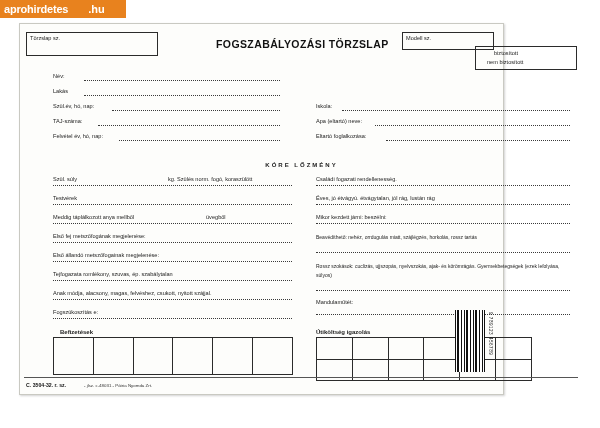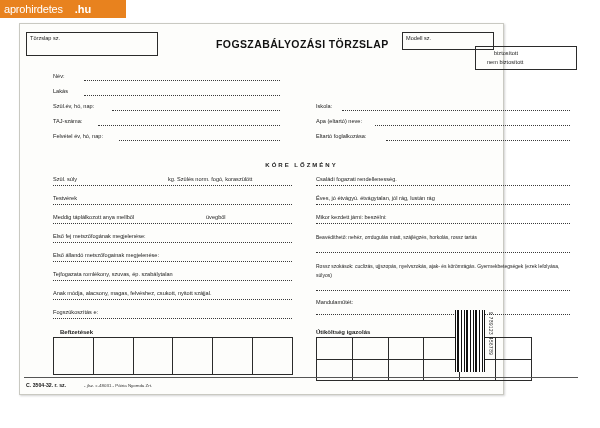--- a/index.html
+++ b/index.html
@@ -10,24 +10,24 @@
     overflow:hidden;
     position:relative;
   }
   
   #brand-bar{
     position:absolute;left:0;top:0;width:126px;height:18px;
     background:#e8821e;
     display:flex;align-items:center;
   }
   #brand-bar .b1{
-    color:#ffffff;font-size:11px;font-weight:normal;padding-left:4px;letter-spacing:-0.2px;
+    color:#ffffff;font-size:11px;font-weight:bold;padding-left:4px;letter-spacing:-0.2px;
   }
   #brand-bar .b2{
-    color:#ffffff;font-size:11px;font-weight:bold;padding-left:12px;
+    color:#ffffff;font-size:11px;font-weight:bold;padding-left:20px;
   }
   
   #sheet{
     position:absolute;left:19px;top:23px;width:485px;height:372px;
     background:#fdfdfb;
     border:1px solid #c9c9c2;
     box-shadow:1px 1px 2px rgba(0,0,0,0.18);
     box-sizing:border-box;
   }
   

